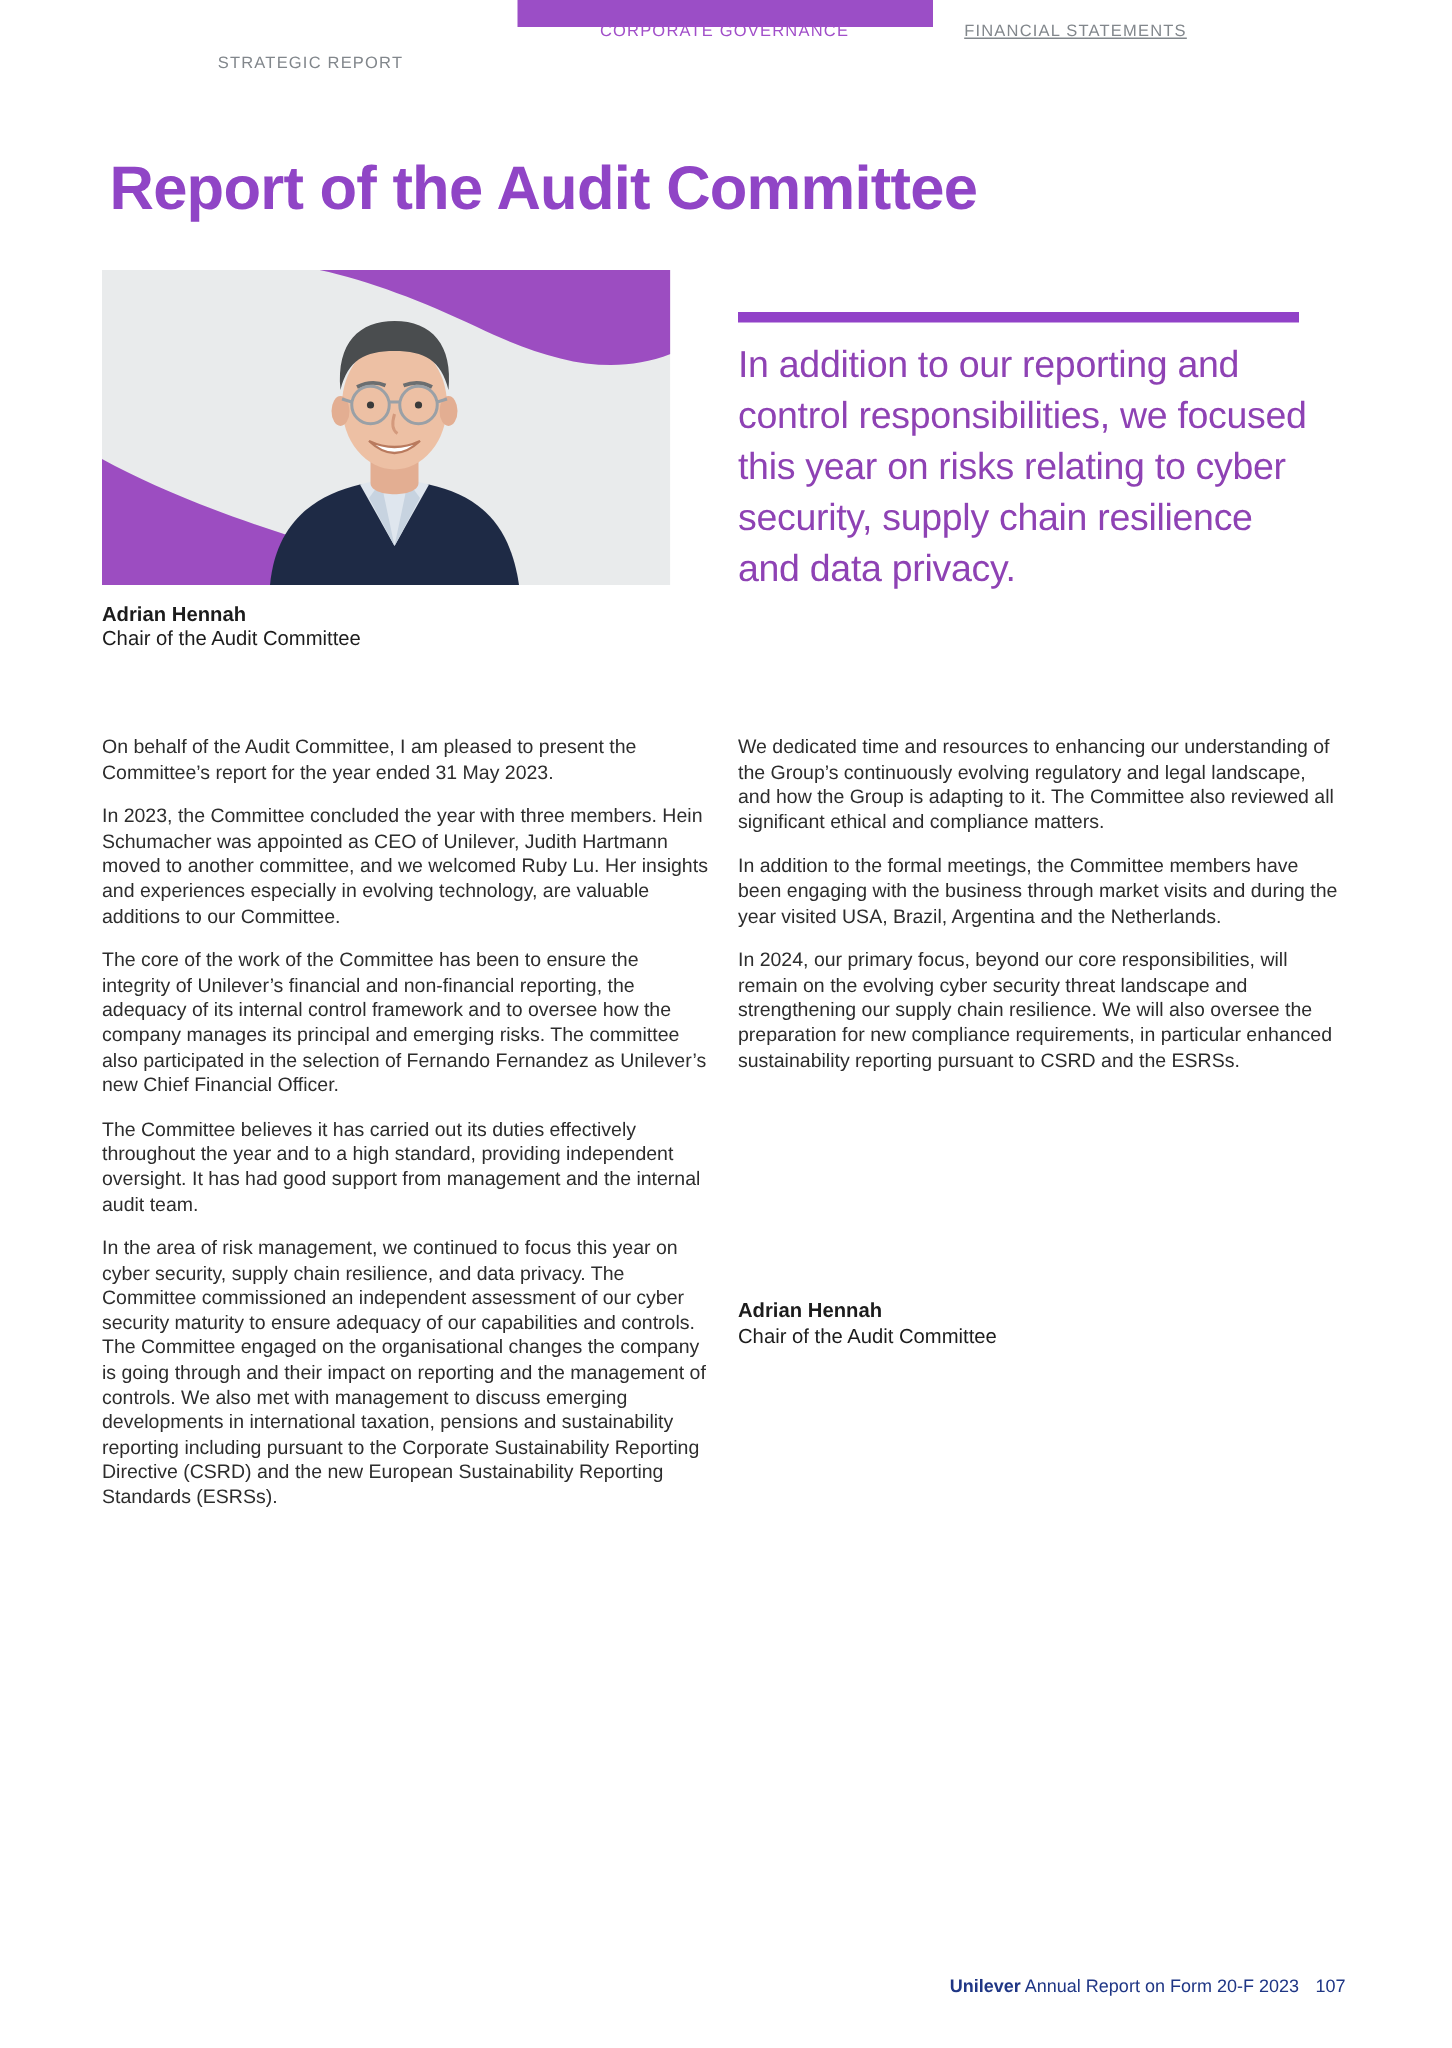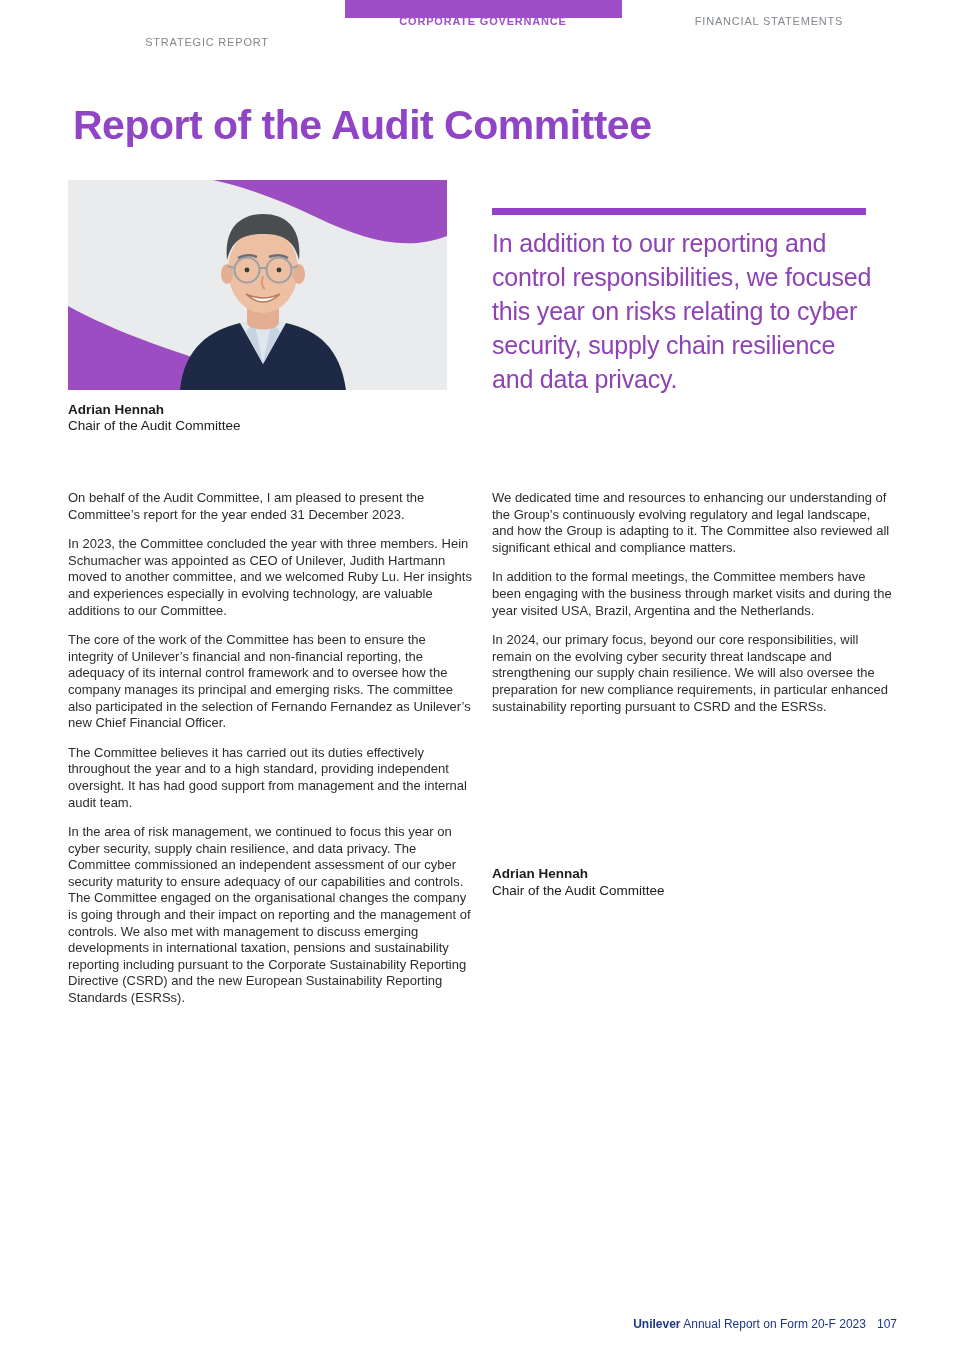--- a/index.html
+++ b/index.html
@@ -23,24 +23,24 @@
   .nav-tab {
     position: absolute;
     top: 15px;
     transform: translateX(-50%);
     font-size: 11px;
     letter-spacing: 0.8px;
     color: #82878c;
     white-space: nowrap;
     cursor: pointer;
   }
-  .nav-tab.active { color: #a14fc9; font-weight: bold; }
+  .nav-tab.active { color: #a14fc9; }
   .tab-1 { left: 207px; margin-top: 21px; }
   .tab-2 { left: 483px; }
-  .tab-3 { left: 769px; }
+  .tab-3 { left: 717px; text-decoration: underline; }
 
   
   .page-title {
     position: absolute;
     left: 73px; top: 102px;
     width: 820px;
     font-size: 41px;
     font-weight: bold;
     color: #9045c6;
     letter-spacing: -0.5px;
@@ -172,21 +172,21 @@
 
   <div class="caption">
     <div class="name">Adrian Hennah</div>
     <div class="role">Chair of the Audit Committee</div>
   </div>
 
   <div class="quote-bar"></div>
   <div class="quote-text">In addition to our reporting and control responsibilities, we focused this year on risks relating to cyber security, supply chain resilience and data privacy.</div>
 
   <div class="col col-left">
-    <p>On behalf of the Audit Committee, I am pleased to present the Committee’s report for the year ended 31 December 2023.</p>
+    <p>On behalf of the Audit Committee, I am pleased to present the Committee’s report for the year ended 31 May 2023.</p>
     <p>In 2023, the Committee concluded the year with three members. Hein Schumacher was appointed as CEO of Unilever, Judith Hartmann moved to another committee, and we welcomed Ruby Lu. Her insights and experiences especially in evolving technology, are valuable additions to our Committee.</p>
     <p>The core of the work of the Committee has been to ensure the integrity of Unilever’s financial and non-financial reporting, the adequacy of its internal control framework and to oversee how the company manages its principal and emerging risks. The committee also participated in the selection of Fernando Fernandez as Unilever’s new Chief Financial Officer.</p>
     <p>The Committee believes it has carried out its duties effectively throughout the year and to a high standard, providing independent oversight. It has had good support from management and the internal audit team.</p>
     <p>In the area of risk management, we continued to focus this year on cyber security, supply chain resilience, and data privacy. The Committee commissioned an independent assessment of our cyber security maturity to ensure adequacy of our capabilities and controls. The Committee engaged on the organisational changes the company is going through and their impact on reporting and the management of controls. We also met with management to discuss emerging developments in international taxation, pensions and sustainability reporting including pursuant to the Corporate Sustainability Reporting Directive (CSRD) and the new European Sustainability Reporting Standards (ESRSs).</p>
   </div>
 
   <div class="col col-right">
     <p>We dedicated time and resources to enhancing our understanding of the Group’s continuously evolving regulatory and legal landscape, and how the Group is adapting to it. The Committee also reviewed all significant ethical and compliance matters.</p>
     <p>In addition to the formal meetings, the Committee members have been engaging with the business through market visits and during the year visited USA, Brazil, Argentina and the Netherlands.</p>
     <p>In 2024, our primary focus, beyond our core responsibilities, will remain on the evolving cyber security threat landscape and strengthening our supply chain resilience. We will also oversee the preparation for new compliance requirements, in particular enhanced sustainability reporting pursuant to CSRD and the ESRSs.</p>

